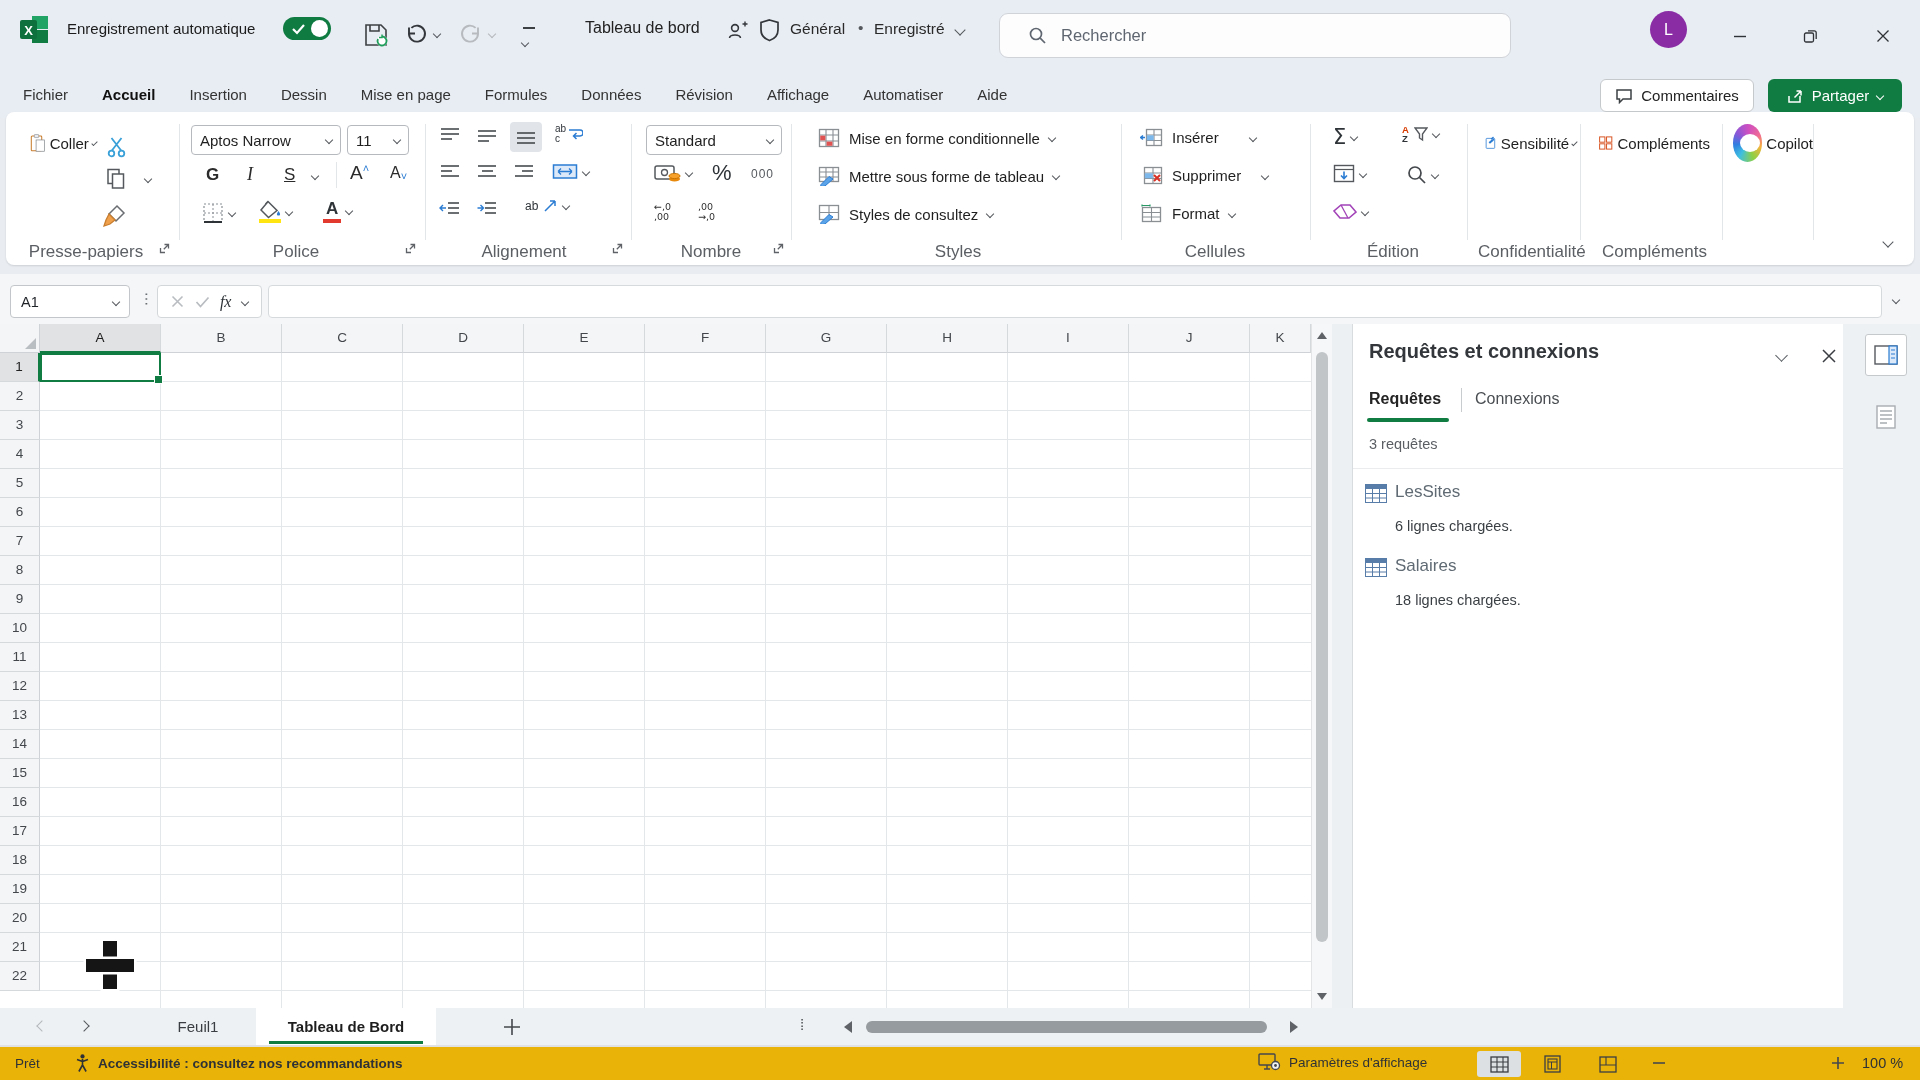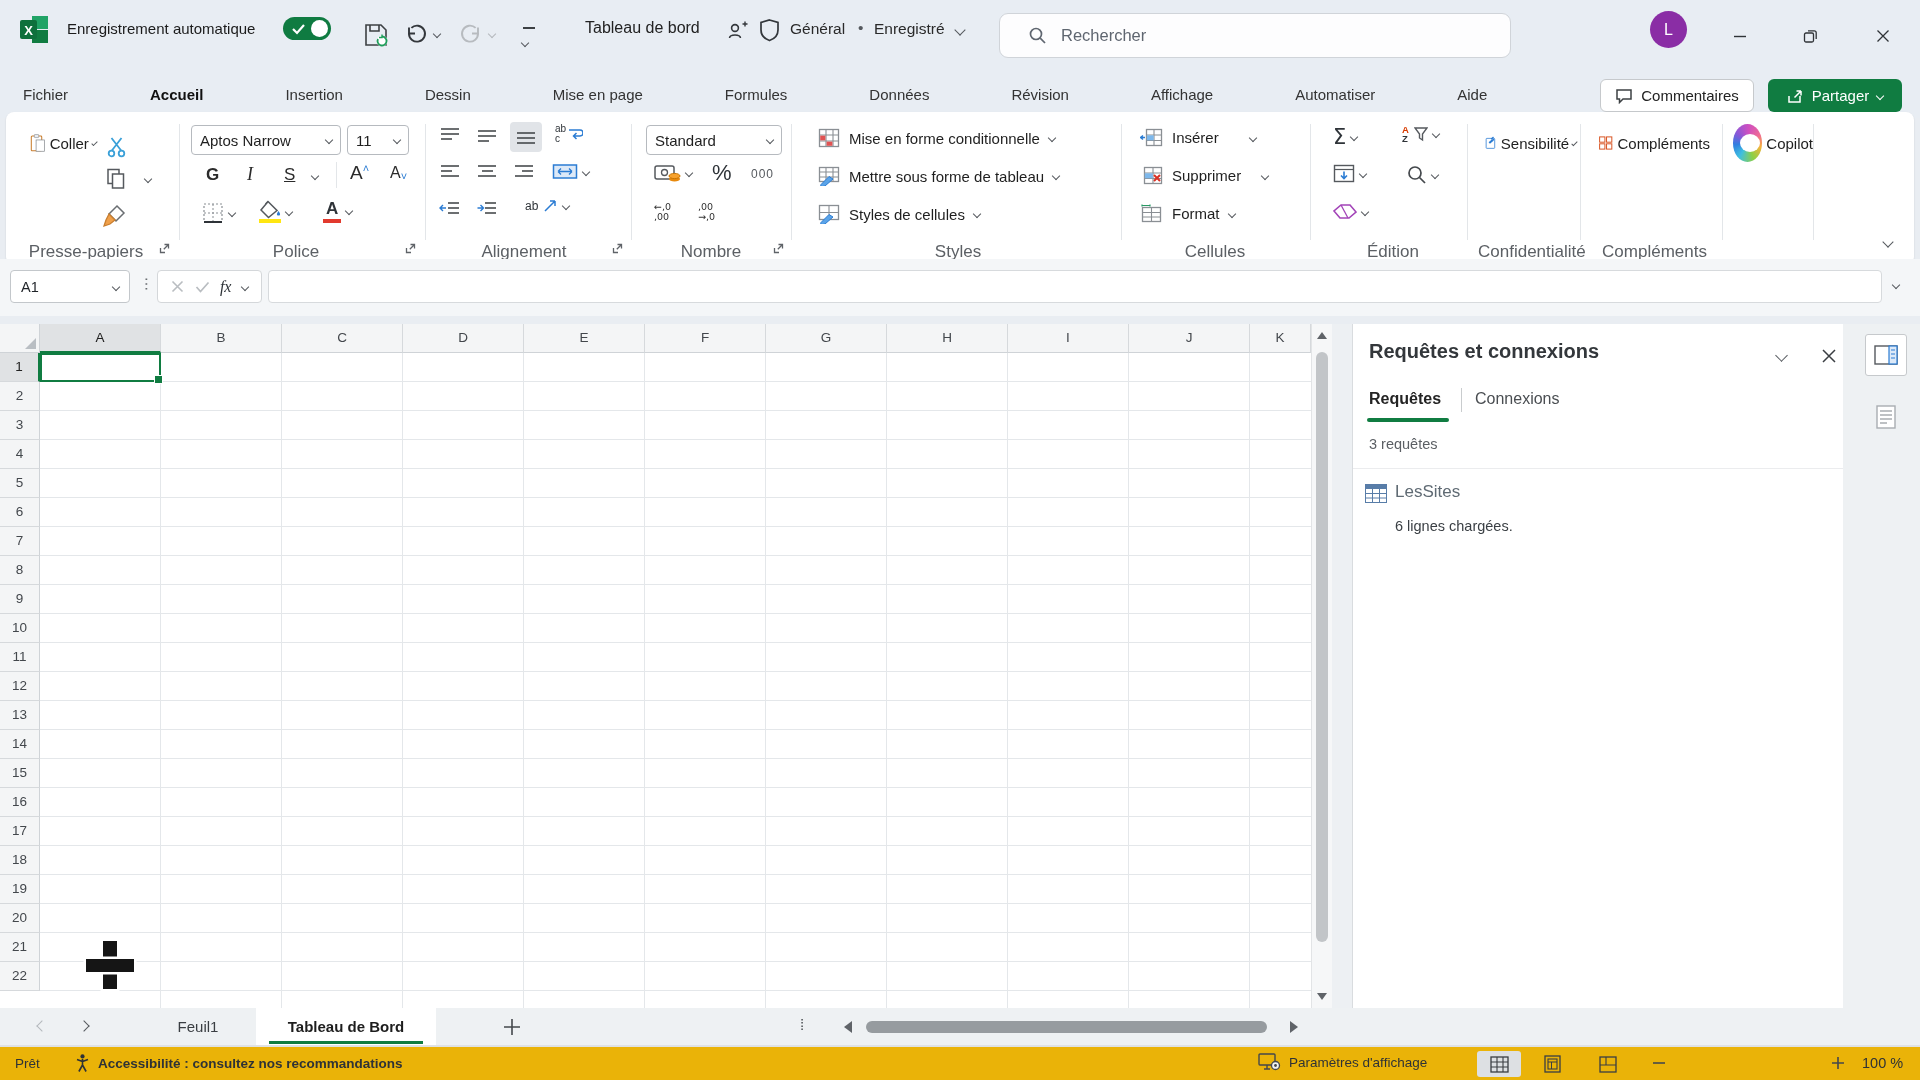--- a/index.html
+++ b/index.html
@@ -16,21 +16,21 @@
   .searchbox{position:absolute;left:999px;top:13px;width:512px;height:45px;background:#fdfdfe;border:1px solid #d0d4d9;border-radius:9px;display:flex;align-items:center;gap:14px;padding-left:28px;box-sizing:border-box;}
   .searchbox span{font-size:16.5px;color:#5f6670;}
   .avatar{position:absolute;left:1650px;top:11px;width:37px;height:37px;border-radius:50%;background:var(--avatar,#8a2da5);color:#fff;font-size:16px;display:flex;align-items:center;justify-content:center;}
   .winbtn{position:absolute;top:18px;width:40px;height:36px;display:flex;align-items:center;justify-content:center;color:#2f3337;}
   .cv{display:inline-block;width:7px;height:7px;border-right:1.6px solid #55595e;border-bottom:1.6px solid #55595e;transform:rotate(45deg);}
   .cv.sm{width:5px;height:5px;}
   .cv.dis{border-color:#b4b8bc;}
   .cv.w{border-color:#fff;}
   
   .tabrow{position:absolute;left:0;top:73px;width:1920px;height:45px;background:#e8edf3;}
-  .tabstrip{position:absolute;left:6px;top:0;display:flex;height:45px;gap:48px;}
+  .tabstrip{position:absolute;left:6px;top:0;display:flex;height:45px;}
   .rtab{padding:0 17px;line-height:43px;font-size:15px;color:#333;position:relative;}
   .rtab.on{font-weight:700;color:#111;}
   .rtab.on::after{content:"";position:absolute;left:14px;right:14px;bottom:3px;height:3px;border-radius:2px;background:var(--accent,#107C41);}
   .btn-comments{position:absolute;left:1600px;top:6px;width:154px;height:33px;border:1px solid #c6c9cc;border-radius:6px;background:#fff;display:flex;align-items:center;justify-content:center;gap:8px;font-size:15px;color:#222;box-sizing:border-box;}
   .btn-share{position:absolute;left:1768px;top:6px;width:134px;height:33px;border-radius:6px;background:var(--accent,#107C41);display:flex;align-items:center;justify-content:center;gap:8px;font-size:15px;color:#fff;}
   
   .ribbon{position:absolute;left:6px;top:112px;width:1908px;height:153px;background:#fff;border-radius:8px;box-shadow:0 1px 2px rgba(0,0,0,.12);}
   .gdiv{position:absolute;top:12px;height:116px;width:1px;background:#e3e6e9;}
   .glabel{position:absolute;top:130px;font-size:17px;color:#5c6065;text-align:center;}
   .launch{position:absolute;top:130px;width:14px;height:14px;}
@@ -38,21 +38,21 @@
   .ricon{position:absolute;display:flex;align-items:center;gap:5px;color:#2e3338;}
   .rlabelrow{position:absolute;display:flex;align-items:center;gap:9px;font-size:15px;color:#1f1f1f;white-space:nowrap;}
   .bigbtn{position:absolute;display:flex;align-items:center;gap:4px;font-size:15px;color:#1f1f1f;}
   .fontbtn{font-size:17px;color:#2b2b2b;}
   .decic{display:flex;flex-direction:column;font-size:9.5px;line-height:10px;color:#333;font-family:"DejaVu Sans",sans-serif;}
   .azic{display:flex;flex-direction:column;font-size:9.5px;line-height:9px;font-weight:700;}
   .selbtn{background:#e1e4e8;border-radius:4px;}
   .ulineY{border-bottom:4px solid #ffe612;}
   .ulineR{border-bottom:4px solid #e23a2e;}
   
-  .formularow{position:absolute;left:0;top:259px;width:1920px;height:57px;background:#f4f6f8;}
+  .formularow{position:absolute;left:0;top:274px;width:1920px;height:57px;background:#f4f6f8;}
   .namebox{position:absolute;left:10px;top:11px;width:120px;height:33px;border:1px solid #c3c7cb;border-radius:4px;background:#fff;display:flex;align-items:center;justify-content:space-between;padding:0 10px;box-sizing:border-box;font-size:14.5px;}
   .fxbox{position:absolute;left:157px;top:11px;width:105px;height:33px;border:1px solid #d4d7da;border-radius:4px;background:#fff;display:flex;align-items:center;justify-content:space-around;padding:0 8px;box-sizing:border-box;}
   .finput{position:absolute;left:268px;top:11px;width:1614px;height:33px;border:1px solid #d7dadd;border-radius:4px;background:#fff;box-sizing:border-box;font-size:14px;padding:6px 10px;color:#222;}
   
   .gridwrap{position:absolute;left:0;top:324px;width:1332px;height:684px;background:#fff;}
   .corner{position:absolute;left:0;top:0;width:40px;height:29px;background:#f4f5f6;border-right:1px solid #cfd3d7;border-bottom:1px solid #cfd3d7;box-sizing:border-box;}
   .corner i{position:absolute;right:3px;bottom:3px;width:11px;height:11px;background:#b9bec3;clip-path:polygon(100% 0,100% 100%,0 100%);}
   .colhs{position:absolute;left:40px;top:0;height:29px;display:flex;}
   .colh{height:29px;line-height:28px;text-align:center;font-size:13.5px;color:#43474c;background:#f4f5f6;border-right:1px solid #d6d9dc;border-bottom:1px solid #cfd3d7;box-sizing:border-box;}
   .colh.sel{background:#e0e2e4;border-bottom:2px solid var(--accent,#107C41);color:#212121;}
@@ -430,21 +430,21 @@
       </svg>
     <span>Mettre sous forme de tableau</span>
     <span class="cv sm"></span>
   </div>
   <div class="rlabelrow" style="left:812px;top:92px;">
     <svg width="22" height="20" viewBox="0 0 22 20">
         <rect x="1.5" y="1.5" width="19" height="14" fill="#fff" stroke="#8a8f94" stroke-width="1.3"></rect>
         <path d="M11 1.5 V15.5 M1.5 8.5 H20.5" stroke="#8a8f94" stroke-width="1.1"></path>
         <path d="M3 18.5 l8 -8 4 2.5 -8 7 -4.5 1 z" fill="#5aa3e8" stroke="#2b7cd3" stroke-width="1"></path>
       </svg>
-    <span>Styles de cellules</span>
+    <span>Styles de consultez</span>
     <span class="cv sm"></span>
   </div>
   <div class="glabel" style="left:812px;width:280px;">Styles</div>
 
   <div class="rlabelrow" style="left:1134px;top:16px;">
     <svg width="23" height="19" viewBox="0 0 23 19">
         <rect x="6.5" y="1.5" width="15" height="16" fill="#fff" stroke="#8a8f94" stroke-width="1.3"></rect>
         <path d="M6.5 7 H21.5 M6.5 12.5 H21.5 M14 1.5 V17.5" stroke="#8a8f94" stroke-width="1.1"></path>
         <rect x="6.8" y="7.3" width="6.9" height="5" fill="#7db8ec"></rect>
         <path d="M1 9.5 h4 M3 7.5 l-2.4 2 2.4 2" fill="none" stroke="#2b7cd3" stroke-width="1.5"></path>
@@ -639,20 +639,29 @@
 
   <div class="qitem" style="top:152px;height:72px;">
     <svg class="abs" style="left:12px;top:8px;" width="22" height="19" viewBox="0 0 22 19">
         <rect x="0.5" y="0.5" width="21" height="18" fill="#fff" stroke="#587da8"></rect>
         <rect x="0.5" y="0.5" width="21" height="4.5" fill="#587da8"></rect>
         <path d="M7.5 5 V18.5 M14.5 5 V18.5 M0.5 9.5 H21.5 M0.5 14 H21.5" stroke="#587da8" fill="none"></path>
       </svg>
     <span class="qname abs" style="left:42px;top:6px;">LesSites</span>
     <span class="qstatus abs" style="left:42px;top:42px;">6 lignes chargées.</span>
   </div>
+  <div class="qitem" style="top:226px;height:72px;">
+    <svg class="abs" style="left:12px;top:8px;" width="22" height="19" viewBox="0 0 22 19">
+        <rect x="0.5" y="0.5" width="21" height="18" fill="#fff" stroke="#587da8"></rect>
+        <rect x="0.5" y="0.5" width="21" height="4.5" fill="#587da8"></rect>
+        <path d="M7.5 5 V18.5 M14.5 5 V18.5 M0.5 9.5 H21.5 M0.5 14 H21.5" stroke="#587da8" fill="none"></path>
+      </svg>
+    <span class="qname abs" style="left:42px;top:6px;">Salaires</span>
+    <span class="qstatus abs" style="left:42px;top:42px;">18 lignes chargées.</span>
+  </div>
 </div>
 
 <div class="rail">
   <div class="railbtn1">
     <svg width="24" height="20" viewBox="0 0 24 20">
         <rect x="1" y="1" width="22" height="18" fill="#fff" stroke="#55595e" stroke-width="1.4"></rect>
         <rect x="15" y="1" width="8" height="18" fill="#dce9f8" stroke="#2b7cd3" stroke-width="1.2"></rect>
         <path d="M17 5 h4 M17 9 h4 M17 13 h4" stroke="#2b7cd3" stroke-width="1.2"></path>
       </svg>
   </div>

